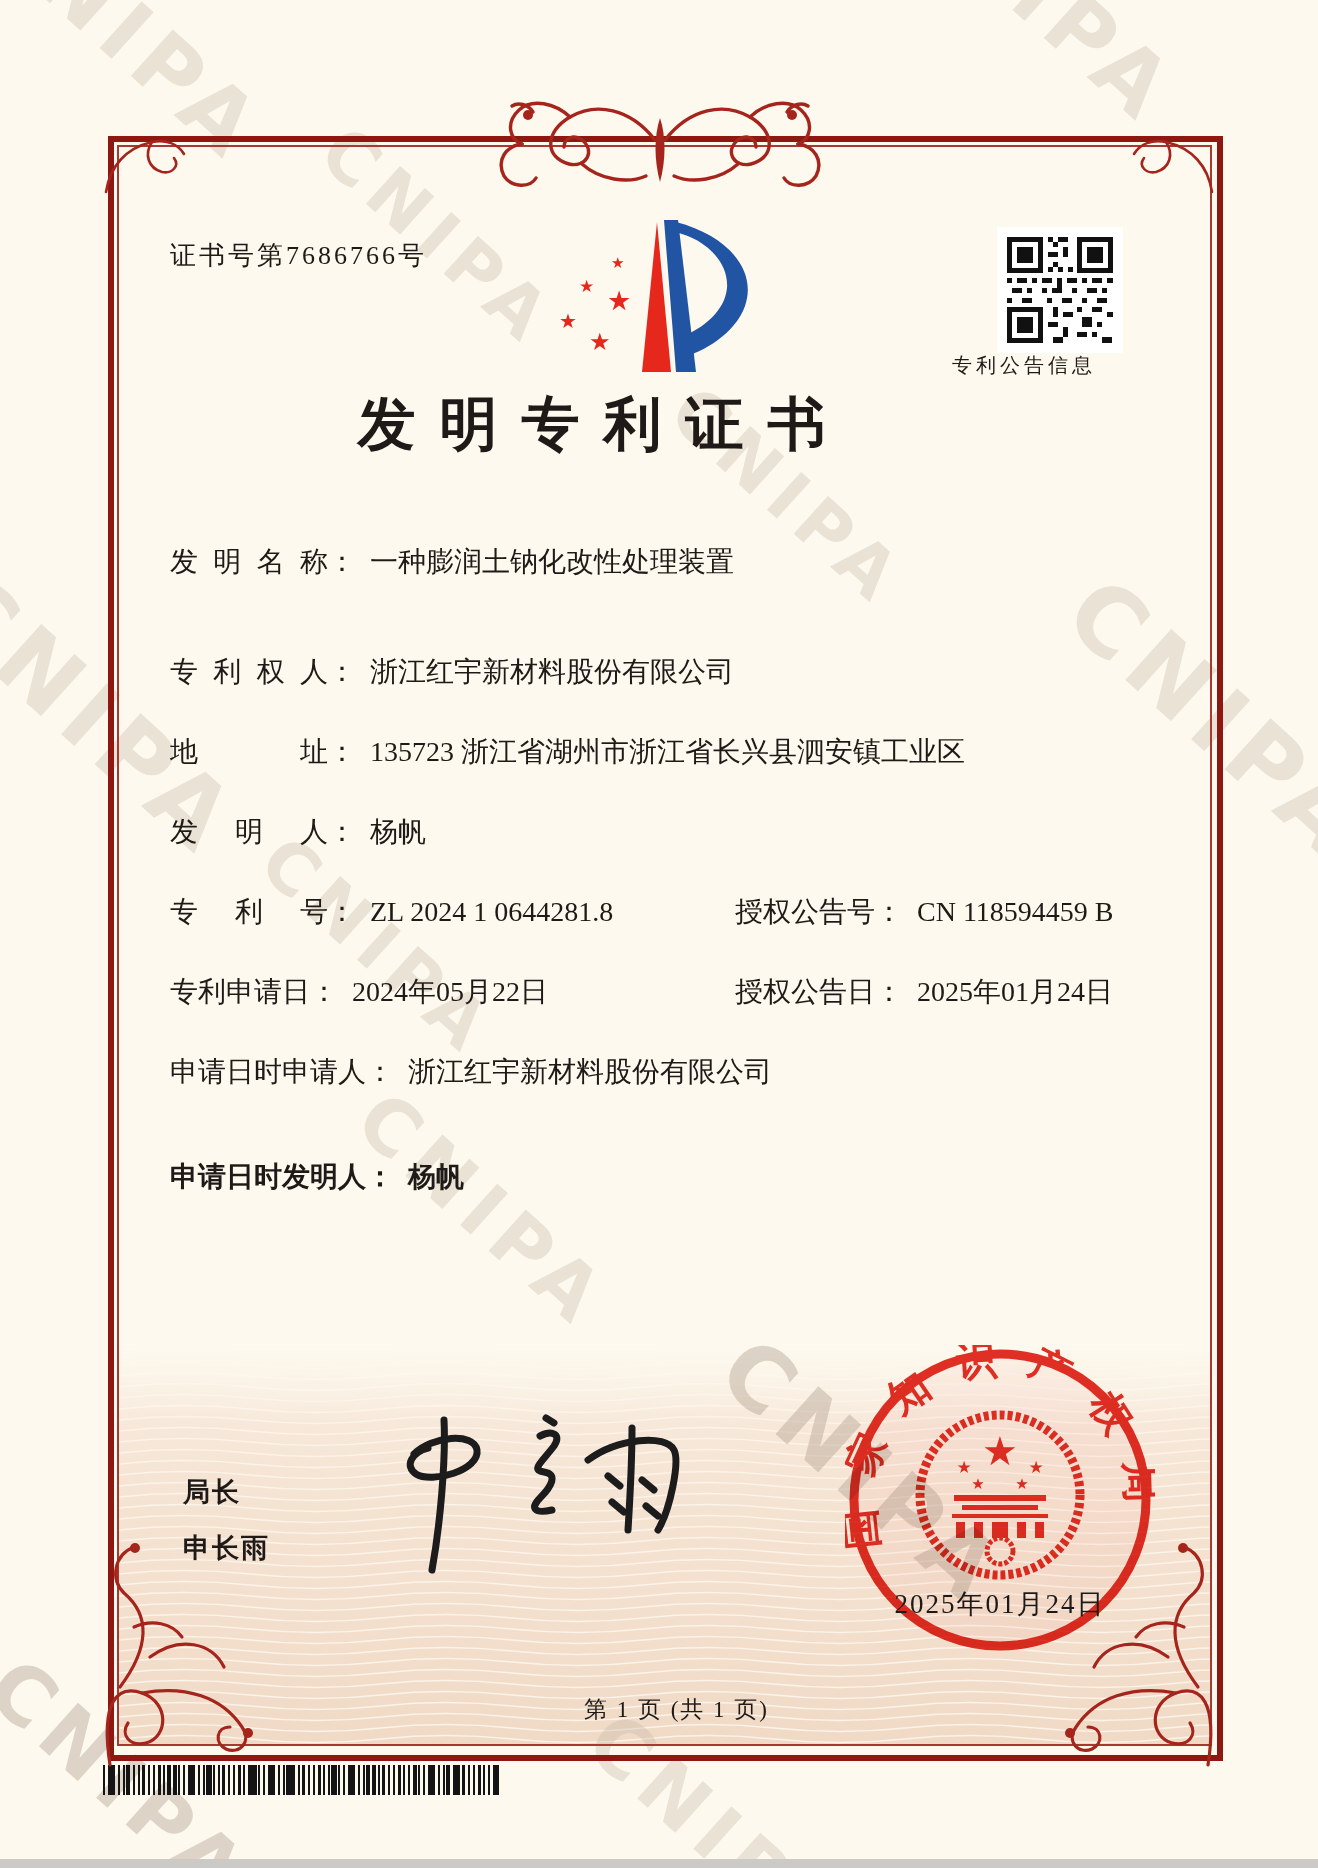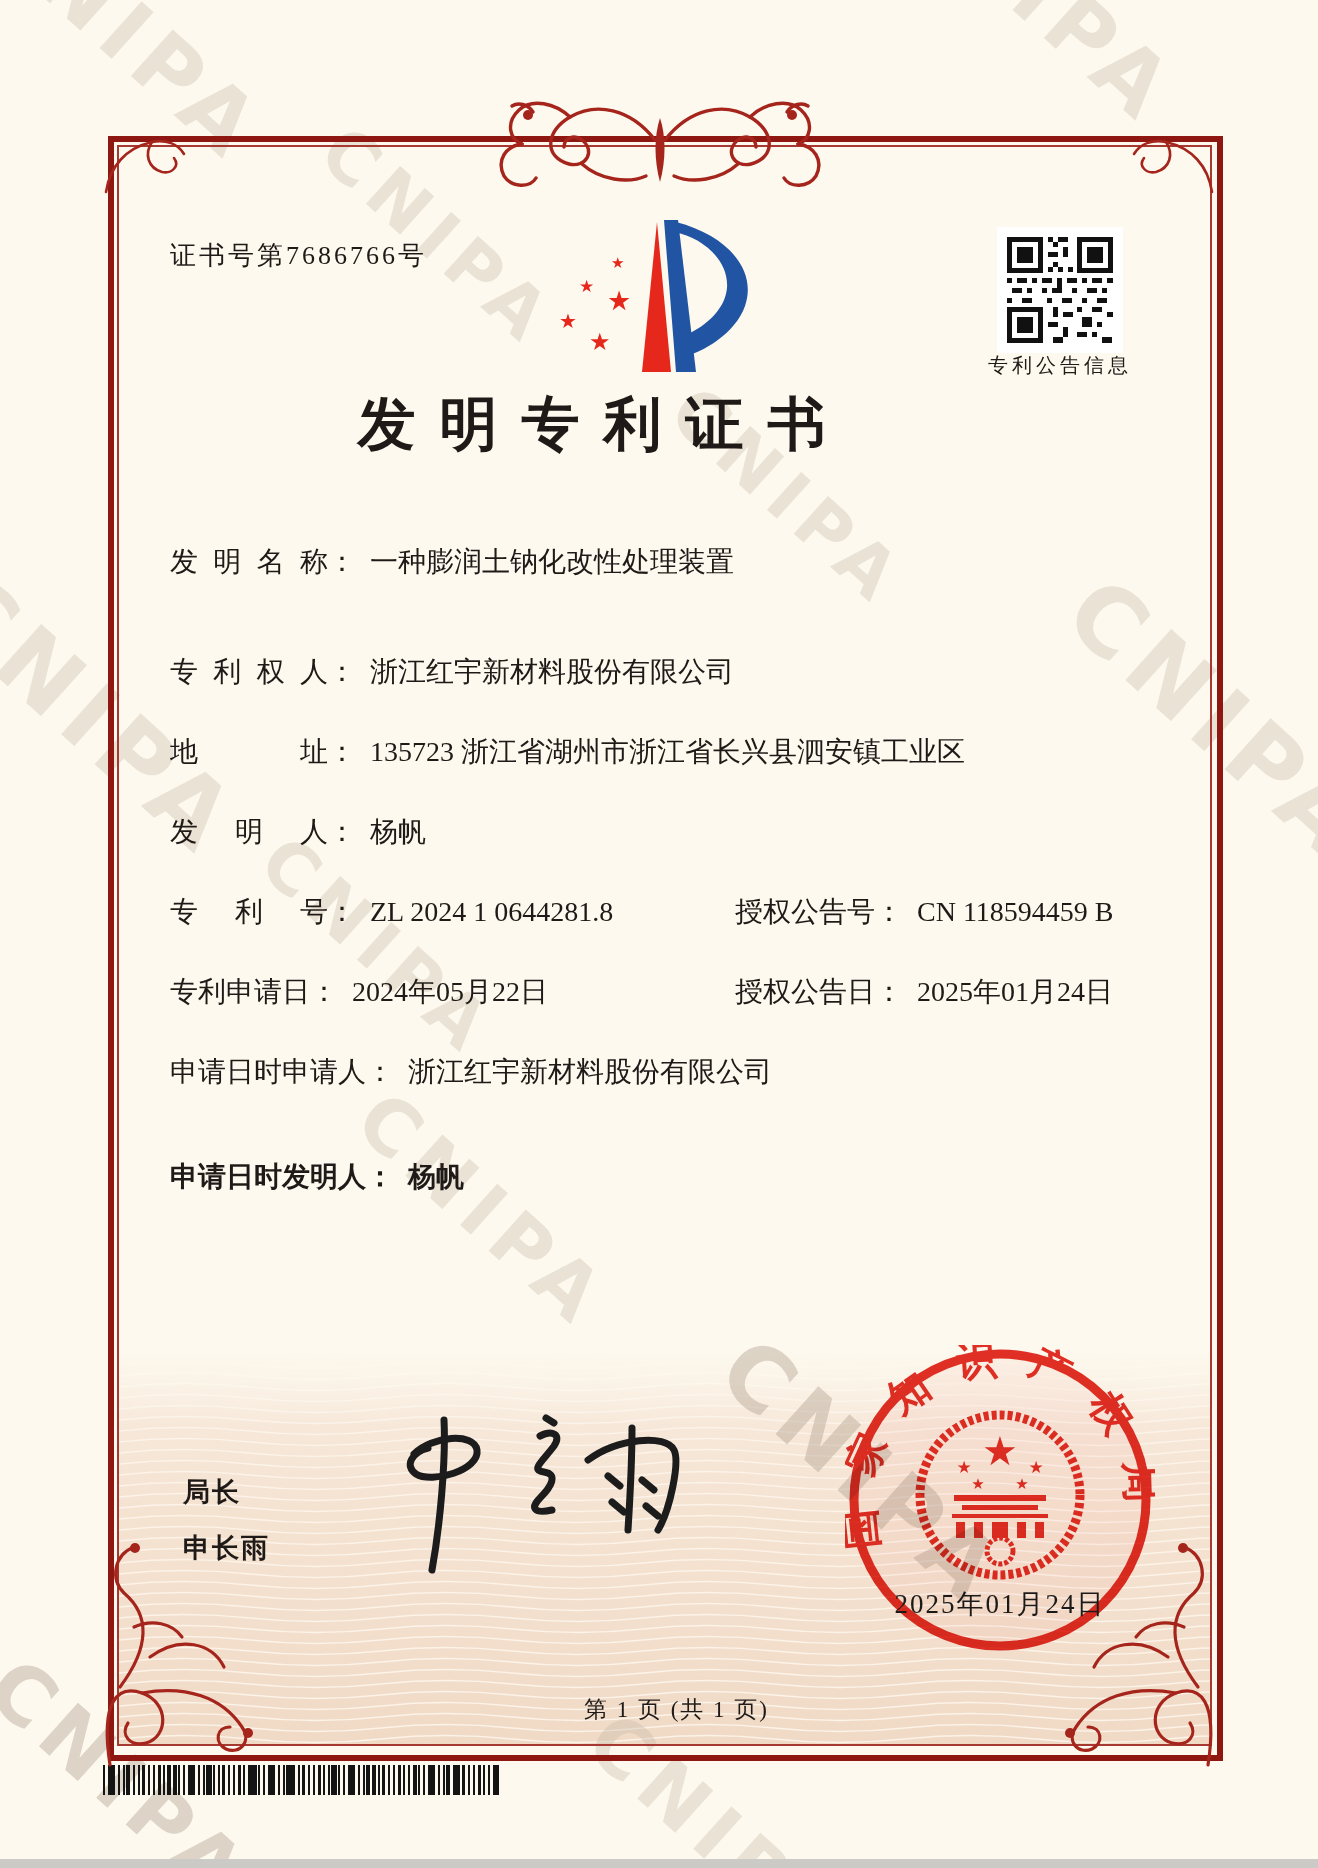--- a/index.html
+++ b/index.html
@@ -25,21 +25,21 @@
     background:linear-gradient(to bottom,#f8ecdf 0%,#f5e3d2 40%,#f0dac6 100%);}
   .panel .fade{position:absolute; left:0; top:0; width:100%; height:80px;
     background:linear-gradient(to bottom,#fdf9ee 0%,rgba(253,249,238,0) 100%);}
   .panel svg{position:absolute; left:0; top:0;}
   
   .certno{position:absolute; left:170px; top:238px; font-size:26px; letter-spacing:3px; z-index:3;}
   .big-title{position:absolute; left:92px; top:386px; width:999px; text-align:center;
     font-size:58px; font-weight:700; letter-spacing:24px; text-indent:24px; z-index:3;}
   .logo{position:absolute; left:545px; top:210px; z-index:3;}
   .qrbox{position:absolute; left:997px; top:227px; width:126px; height:126px; background:#ffffff; z-index:3;}
-  .qrcap{position:absolute; left:972px; top:352px; width:176px; text-align:center;
+  .qrcap{position:absolute; left:936px; top:352px; width:176px; text-align:center;
     font-size:20px; letter-spacing:4px; z-index:3;}
   
   .frow{position:absolute; left:170px; font-size:28px; z-index:3; white-space:nowrap;}
   .flabel{display:inline-block; width:158px; text-align:justify; text-align-last:justify; vertical-align:bottom;}
   .flabel.auto{width:auto; text-align:left; text-align-last:auto;}
   .fcolon{display:inline-block;}
   .fvalue{margin-left:14px;}
   .fcol2{position:absolute; left:565px; top:0; white-space:nowrap;}
   
   .statement{position:absolute; left:162px; top:1258px; width:1000px; font-size:22px;

